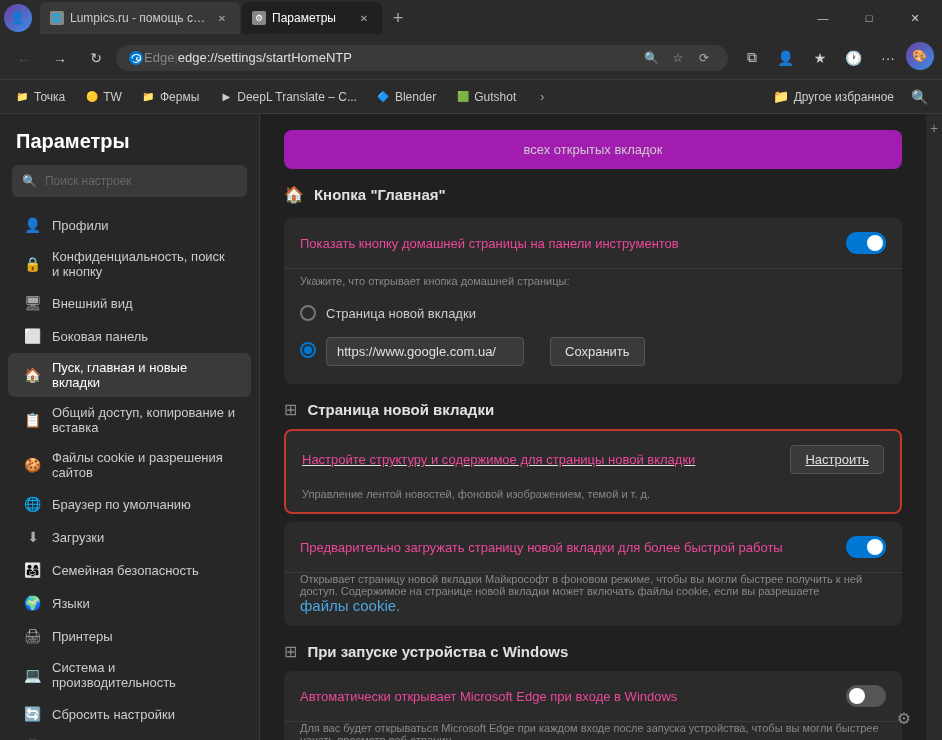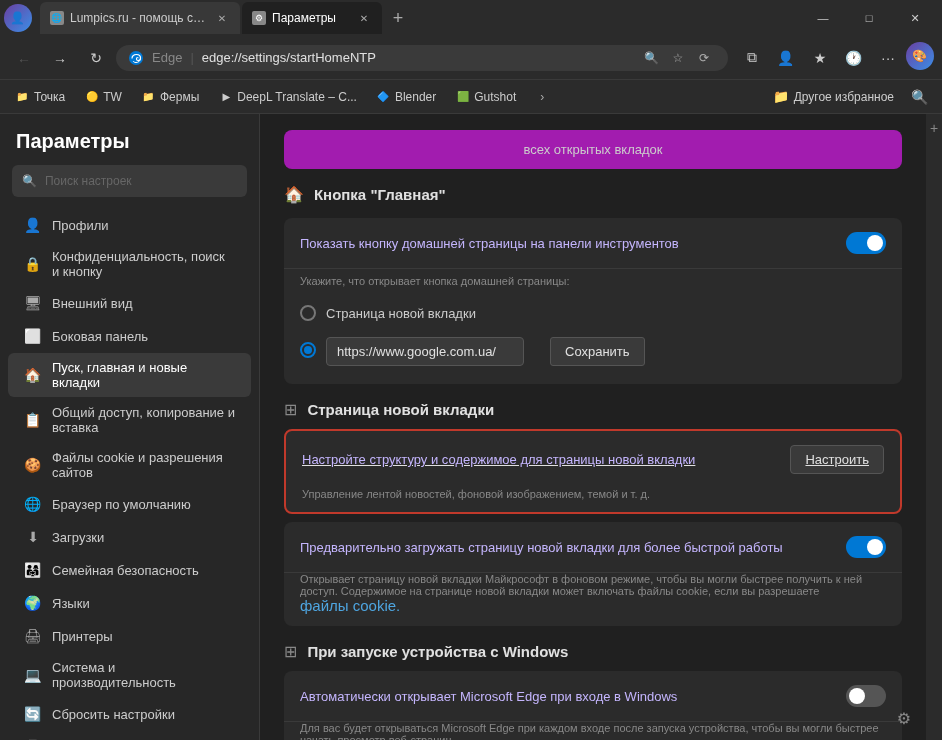--- a/index.html
+++ b/index.html
@@ -129,21 +129,20 @@
     }
     .nav-btn.disabled { color: #555; cursor: default; }
     .address-input-wrap {
       flex: 1;
       background: #3a3a3a;
       border-radius: 20px;
       height: 26px;
       display: flex;
       align-items: center;
       padding: 0 12px;
-      gap: 8px;
     }
     .edge-logo {
       width: 16px;
       height: 16px;
       flex-shrink: 0;
     }
     .address-icons {
       display: flex;
       gap: 2px;
     }
@@ -376,21 +375,21 @@
     .setting-row {
       display: flex;
       align-items: center;
       justify-content: space-between;
       padding: 14px 16px;
       border-bottom: 1px solid #3a3a3a;
     }
     .setting-row:last-child { border-bottom: none; }
     .setting-label {
       font-size: 13px;
-      color: #c4b5fd;
+      color: #ec4899;
       font-weight: 500;
     }
 
     
     .toggle {
       width: 40px;
       height: 22px;
       border-radius: 11px;
       background: #555;
       position: relative;

